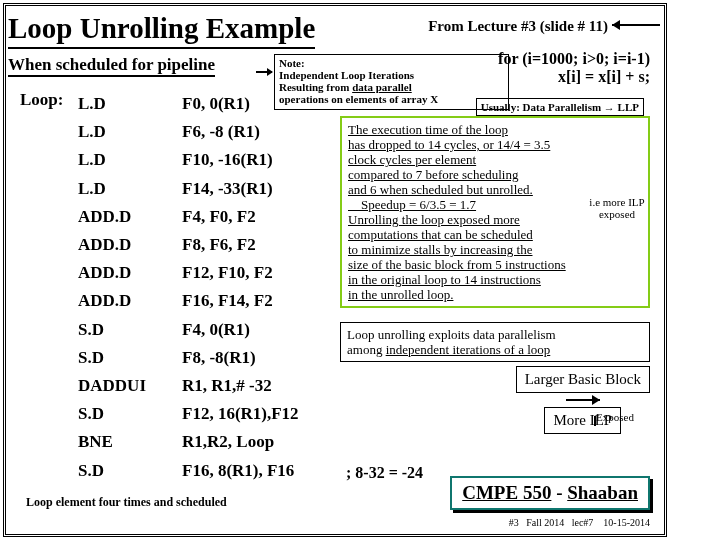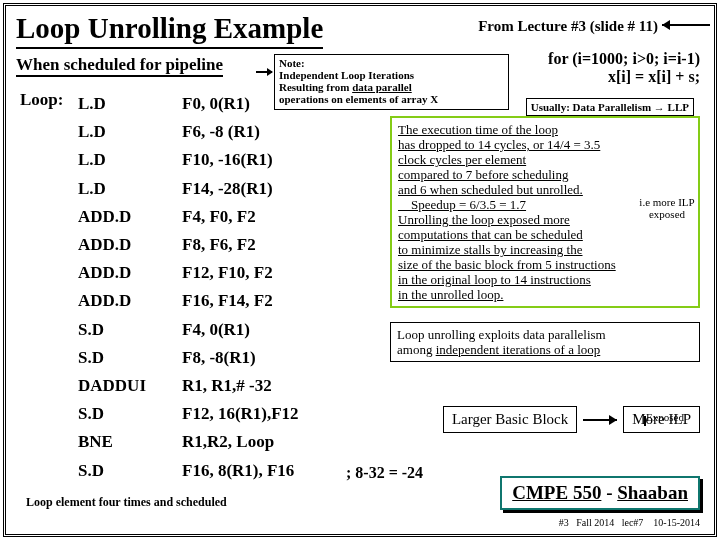--- a/index.html
+++ b/index.html
@@ -1,35 +1,35 @@
 <!DOCTYPE html>
 <html><head>
 <meta charset="utf-8">
 <style>
   * { box-sizing: border-box; margin: 0; padding: 0; }
   body { width: 720px; height: 540px; background: #fff; font-family: "Times New Roman", serif; position: relative; overflow: hidden; }
-  .slide { border: 3px double #000; width: 714px; height: 534px; margin: 3px; position: relative; padding: 6px 10px; }
+  .slide { border: 3px double #000; width: 664px; height: 534px; margin: 3px; position: relative; padding: 6px 2px; }
   .title { font-size: 29px; font-weight: bold; border-bottom: 2px solid #000; display: inline-block; padding-bottom: 2px; }
   .title-note { position: absolute; top: 12px; right: 56px; font-size: 15px; font-weight: bold; }
   .arrow-left { position: absolute; top: 18px; right: 4px; width: 48px; height: 2px; background: #000; }
   .arrow-left::before { content: ""; position: absolute; left: 0; top: -4px; border-right: 8px solid #000; border-top: 5px solid transparent; border-bottom: 5px solid transparent; }
   .sched { font-size: 17px; font-weight: bold; border-bottom: 2px solid #000; display: inline-block; margin-top: 4px; }
   .loop-col { position: absolute; top: 84px; left: 14px; font-size: 17px; font-weight: bold; }
   .code { position: absolute; top: 84px; left: 72px; font-size: 17px; font-weight: bold; line-height: 28.2px; }
   .code .row { display: flex; }
   .code .op { width: 104px; }
   .note-box { position: absolute; top: 48px; left: 268px; width: 235px; border: 1px solid #000; font-size: 11px; font-weight: bold; padding: 2px 4px 4px 4px; line-height: 12px; }
   .note-box .u { text-decoration: underline; }
   .for-box { position: absolute; top: 44px; right: 14px; font-size: 16px; font-weight: bold; text-align: right; line-height: 18px; }
   .usually { position: absolute; top: 92px; right: 20px; font-size: 11px; font-weight: bold; border: 1px solid #000; padding: 2px 4px; }
   .commentary { position: absolute; top: 110px; right: 14px; width: 310px; border: 2px solid #84cc16; font-size: 13px; padding: 4px 6px; line-height: 15px; text-decoration: underline; }
   .ilp-side { position: absolute; top: 190px; right: 16px; width: 62px; font-size: 11px; text-align: center; line-height: 12px; }
   .exploit { position: absolute; top: 316px; right: 14px; width: 310px; border: 1px solid #000; font-size: 13px; padding: 4px 6px; line-height: 15px; }
   .exploit .u { text-decoration: underline; }
-  .larger-box { position: absolute; top: 400px; right: 14px; display: flex; align-items: center; gap: 6px; }
+  .larger-box { position: absolute; top: 360px; right: 14px; display: flex; align-items: center; gap: 6px; flex-direction: column; }
   .larger-box .bx { border: 1px solid #000; padding: 4px 8px; font-size: 15px; font-weight: normal; background: #fff; }
   .larger-arrow { width: 34px; height: 2px; background: #000; position: relative; }
   .larger-arrow::after { content:""; position:absolute; right:0; top:-4px; border-left:8px solid #000; border-top:5px solid transparent; border-bottom:5px solid transparent; }
   .exposed { position: absolute; top: 405px; right: 30px; font-size: 11px; margin-left: 24px; }
   .exp-line { position: absolute; top: 410px; right: 68px; width: 2px; height: 10px; background: #000; }
   .eq { position: absolute; top: 458px; left: 340px; font-size: 16px; font-weight: bold; }
   .bottom-note { position: absolute; bottom: 24px; left: 20px; font-size: 12px; font-weight: bold; }
   .course-box { position: absolute; bottom: 24px; right: 14px; border: 2px solid #0f766e; box-shadow: 3px 3px 0 #000; padding: 4px 10px; font-size: 19px; font-weight: bold; }
   .course-box .u { text-decoration: underline; }
   .date-line { position: absolute; bottom: 6px; right: 14px; font-size: 10px; white-space: pre; }
@@ -60,21 +60,21 @@
       <div class="row">
         <span class="op">L.D</span>
         <span>F6, -8 (R1)</span>
       </div>
       <div class="row">
         <span class="op">L.D</span>
         <span>F10, -16(R1)</span>
       </div>
       <div class="row">
         <span class="op">L.D</span>
-        <span>F14, -28(R1)</span>
+        <span>F14, -33(R1)</span>
       </div>
       <div class="row">
         <span class="op">ADD.D</span>
         <span>F4, F0, F2</span>
       </div>
       <div class="row">
         <span class="op">ADD.D</span>
         <span>F8, F6, F2</span>
       </div>
       <div class="row">

